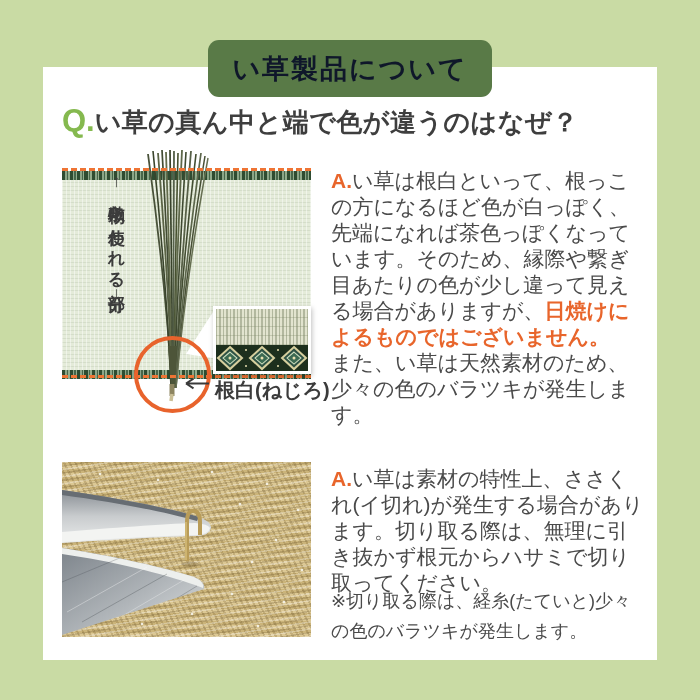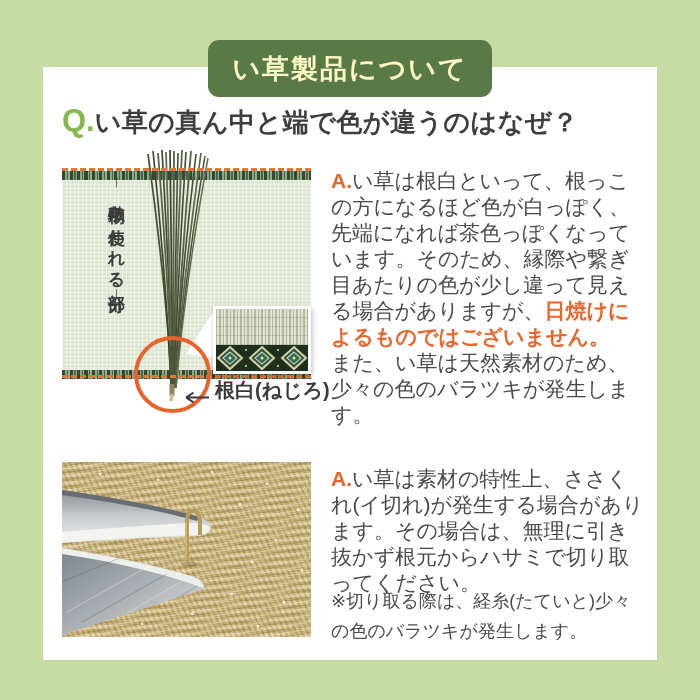--- a/index.html
+++ b/index.html
@@ -3,21 +3,21 @@
 <meta charset="utf-8">
 <style>
   * { margin:0; padding:0; box-sizing:border-box; }
   html,body { width:700px; height:700px; }
   body { font-family:"Liberation Sans","DejaVu Sans",sans-serif; }
   .page { position:relative; width:700px; height:700px; background:#c9dba4; overflow:hidden; }
   .card { position:absolute; left:43px; top:67px; width:614px; height:593px; background:#ffffff; }
 
   .badge { position:absolute; left:208px; top:40px; width:284px; height:57px;
            background:#597a47; border-radius:11px; display:flex; align-items:center; justify-content:center; z-index:5; }
-  .badge span { color:#fef9c3; font-size:27px; font-weight:bold; letter-spacing:2px; }
+  .badge span { color:#0f172a; font-size:27px; font-weight:bold; letter-spacing:2px; }
 
   .question { position:absolute; left:62px; width:595px; z-index:4; white-space:nowrap; }
   .q1 { top:103px; } .q2 { top:413px; }
   .q-mark { color:#85b94f; font-size:31px; font-weight:800; }
   .q-text { color:#3e3e3e; font-size:26px; font-weight:800; letter-spacing:0.5px; }
 
   .answer { position:absolute; left:331px; width:315px; font-size:21px; line-height:26px;
             color:#4a4a4a; font-weight:500; z-index:4; }
   .a1 { top:168px; } .a2 { top:466px; }
   .a-mark { color:#e8652b; font-weight:bold; }
@@ -46,21 +46,21 @@
               background:#ffffff; padding:3px; box-shadow:1px 2px 5px rgba(0,0,0,0.25); z-index:9; }
   .f1-inset-fringe { width:100%; height:58%;
               background-color:#e2e4cf;
               background-image:
                 repeating-linear-gradient(90deg, rgba(120,130,100,0.45) 0 1.5px, rgba(0,0,0,0) 1.5px 3.5px),
                 repeating-linear-gradient(0deg, rgba(140,150,118,0.35) 0 1px, rgba(0,0,0,0) 1px 9px); }
   .f1-inset-band { width:100%; height:42%; background:#1d2f1d; }
   .f1-inset-band svg { display:block; width:100%; height:100%; }
   .f1-circle { position:absolute; left:72px; top:190px; width:77px; height:77px;
                border:4px solid #e8632c; border-radius:50%; z-index:10; }
-  .f1-nejiro { position:absolute; left:118px; top:231px; display:flex; align-items:flex-end; gap:5px; z-index:11; white-space:nowrap; }
+  .f1-nejiro { position:absolute; left:118px; top:231px; display:flex; align-items:flex-start; gap:5px; z-index:11; white-space:nowrap; }
   .f1-nejiro-text { font-size:20px; color:#3b3b3b; font-weight:600; }
 
   
   .fig2 { position:absolute; left:62px; top:462px; width:249px; height:175px; z-index:3; overflow:hidden;
           background-color:#d8c48e;
           background-image:
             repeating-linear-gradient(171deg, rgba(255,255,255,0.28) 0 1.5px, rgba(0,0,0,0) 1.5px 3.5px, rgba(92,72,35,0.20) 3.5px 5px, rgba(0,0,0,0) 5px 7px),
             repeating-linear-gradient(63deg, rgba(120,95,45,0.25) 0 2px, rgba(0,0,0,0) 2px 5px),
             repeating-linear-gradient(0deg, #dcc894 0 4px, #cbb47a 4px 8px); }
   .fig2 svg { display:block; width:249px; height:175px; }
@@ -211,17 +211,17 @@
         <path d="M0,120 L60,95" stroke="rgba(60,65,70,0.25)"></path>
         <path d="M60,170 L135,124" stroke="rgba(60,65,70,0.28)"></path>
       </g>
 
       <path d="M125,99 L125,60 Q125,49 131,49 Q138,49 138,60 L138,73" stroke="#b99c58" stroke-width="4" fill="none"></path>
       <path d="M124,98 L124,60" stroke="#d9c27f" stroke-width="1.3" fill="none"></path>
     </svg>
   </div>
 
   <div class="answer a2">
-    <span class="a-mark">A.</span><span>い草は素材の特性上、ささくれ(イ切れ)が発生する場合があります。その場合は、無理に引き抜かず根元からハサミで切り取ってください。</span>
+    <span class="a-mark">A.</span><span>い草は素材の特性上、ささくれ(イ切れ)が発生する場合があります。切り取る際は、無理に引き抜かず根元からハサミで切り取ってください。</span>
   </div>
 
   <div class="note">※切り取る際は、経糸(たていと)少々の色のバラツキが発生します。</div>
 </div>
 
 </body></html>

